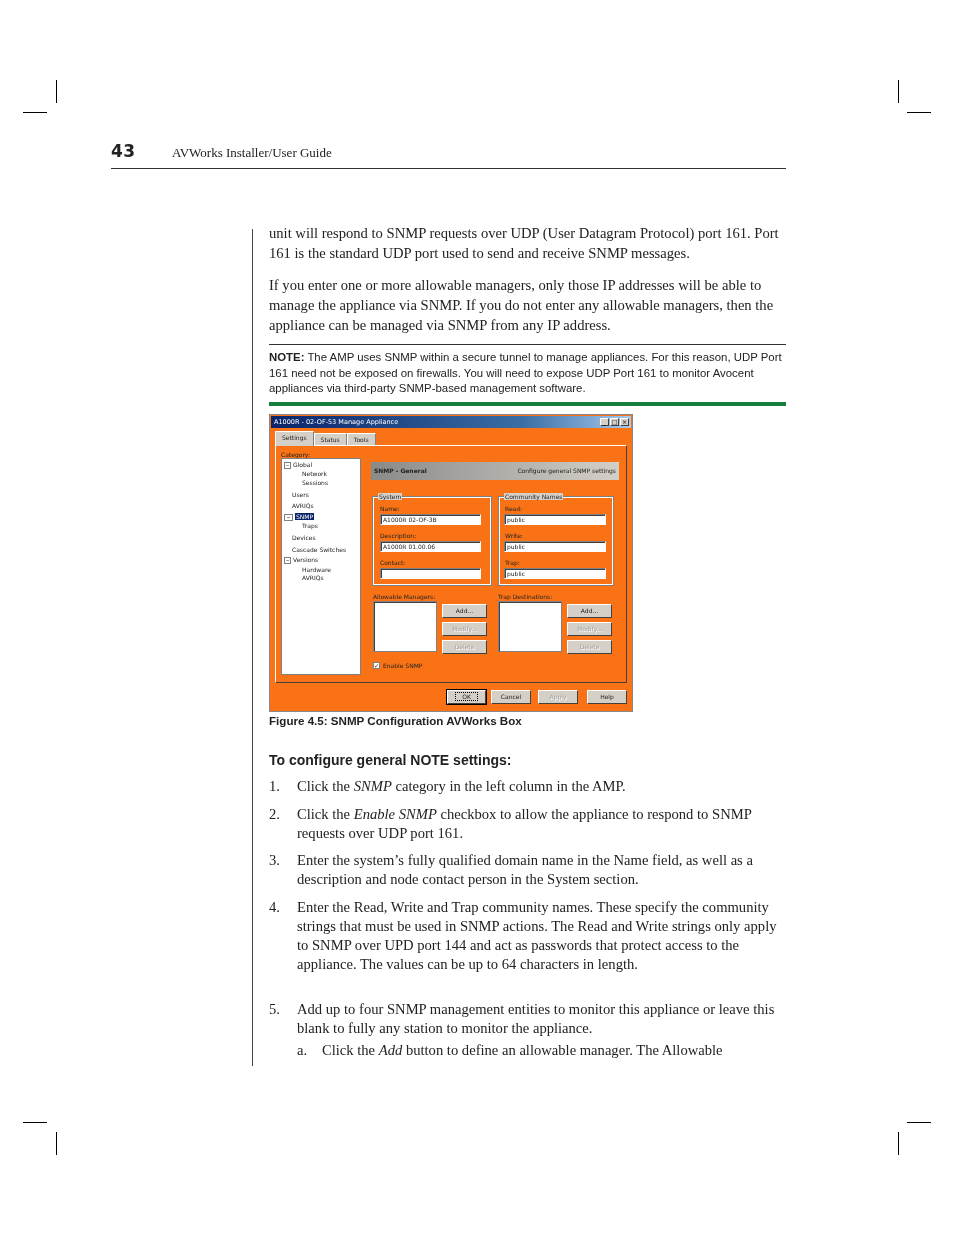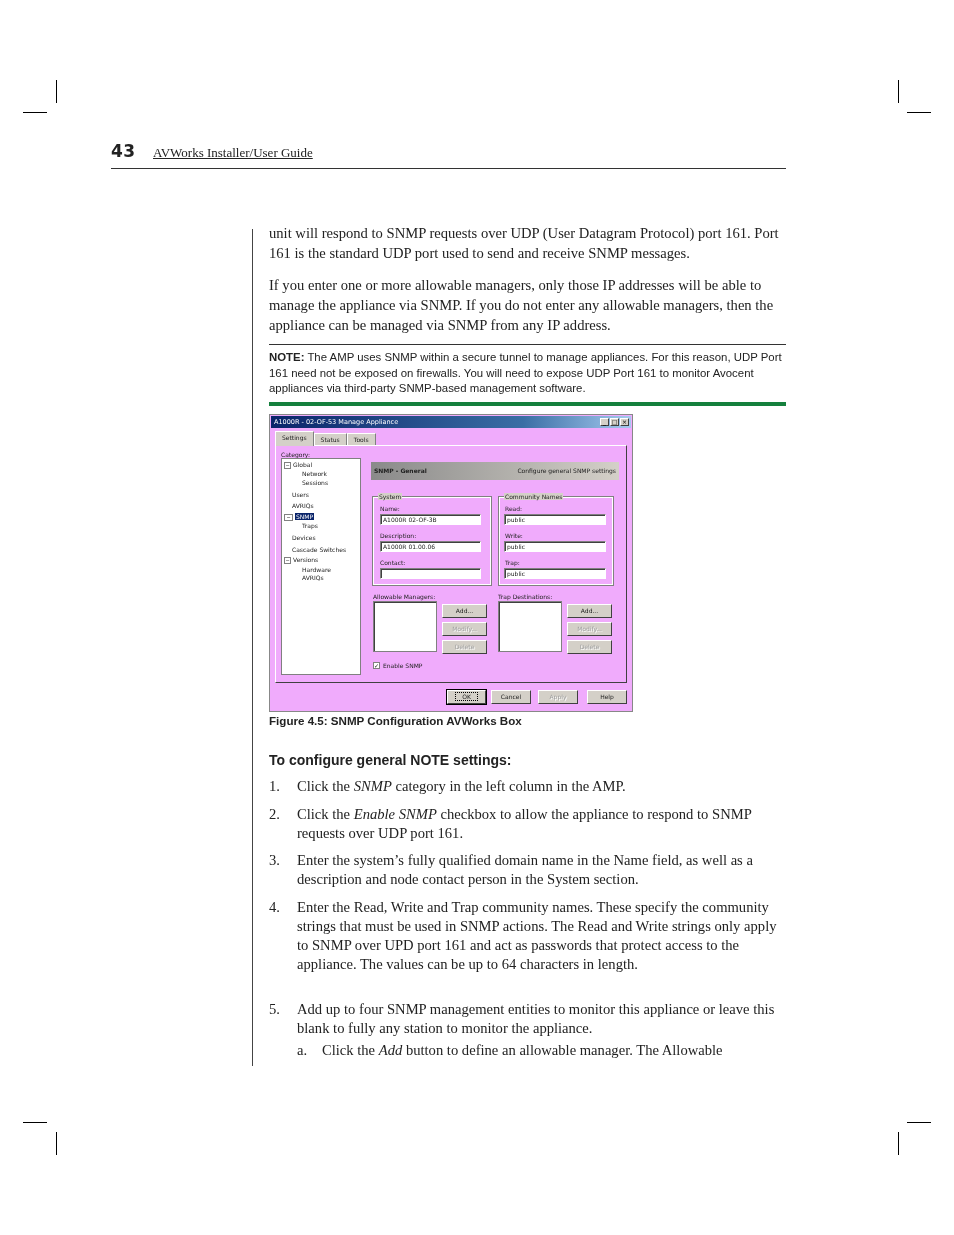--- a/index.html
+++ b/index.html
@@ -1,32 +1,32 @@
 <!DOCTYPE html>
 <html><head>
 <meta charset="utf-8">
 <style>
   html, body { margin:0; padding:0; background:#fff; }
   body { width:954px; height:1235px; position:relative; overflow:hidden; font-family:"DejaVu Serif", serif; color:#222; }
   .crop { position:absolute; background:#000; }
   .hdr-num { position:absolute; left:111px; top:141px; font-family:"DejaVu Sans", sans-serif; font-weight:bold; font-size:17px; letter-spacing:0.5px; }
-  .hdr-title { position:absolute; left:153px; top:145px; font-family:"Liberation Serif", serif; font-size:13px;text-decoration:underline; }
+  .hdr-title { position:absolute; left:172px; top:145px; font-family:"Liberation Serif", serif; font-size:13px; }
   .hdr-rule { position:absolute; left:111px; top:168px; width:675px; height:1px; background:#333; }
   .side-rule { position:absolute; left:252px; top:229px; width:1px; height:837px; background:#444; }
   .para { position:absolute; left:269px; width:520px; font-family:"Liberation Serif", serif; font-size:14.6px; line-height:20px; color:#222; }
   .note { position:absolute; left:269px; top:344px; width:517px; border-top:1px solid #333; border-bottom:4px solid #15803d; padding:5px 0 5px 0; font-family:"Liberation Sans", sans-serif; font-size:11.4px; line-height:15.5px; color:#222; }
   .note b { font-weight:bold; }
   .caption { position:absolute; left:269px; top:714px; font-family:"Liberation Sans", sans-serif; font-weight:bold; font-size:11.6px; }
   .proc-head { position:absolute; left:269px; top:752px; font-family:"Liberation Sans", sans-serif; font-weight:bold; font-size:14px; }
   .step { position:absolute; left:269px; width:520px; font-family:"Liberation Serif", serif; font-size:14.6px; line-height:19px; }
   .step .n { position:absolute; left:0; top:0; }
   .step .t { margin-left:28px; display:block; }
   .step .t i { font-style:italic; }
   
-  .dlg { position:absolute; left:269px; top:414px; width:364px; height:298px; background:#f0abfc; border:1px solid #888; box-sizing:border-box; font-family:"DejaVu Sans", sans-serif; font-size:6px; color:#222; }
+  .dlg { position:absolute; left:269px; top:414px; width:364px; height:298px; background:#f97316; border:1px solid #888; box-sizing:border-box; font-family:"DejaVu Sans", sans-serif; font-size:6px; color:#222; }
   .dlg .tbar { position:absolute; left:1px; top:1px; right:1px; height:12px; background:linear-gradient(90deg,#0a246a,#3a6ea5 70%,#a6caf0); color:#fff; font-size:6.5px; line-height:12px; padding-left:3px; }
   .dlg .wbtns { position:absolute; right:2px; top:2px; display:flex; gap:1px; }
   .dlg .wbtn { width:9px; height:8px; background:#d4d0c8; border:1px solid #fff; border-right-color:#404040; border-bottom-color:#404040; box-sizing:border-box; font-size:6px; line-height:6px; text-align:center; color:#000; }
   .dlg .tabs { position:absolute; left:5px; top:18px; display:flex; }
   .dlg .tab { padding:1px 6px; border:1px solid #fff; border-right-color:#808080; border-bottom:none; background:#d4d0c8; font-size:6px; height:10px; line-height:10px; }
   .dlg .tab.active { height:12px; margin-top:-2px; position:relative; z-index:2; }
   .dlg .panel { position:absolute; left:5px; top:30px; width:352px; height:238px; border:1px solid #fff; border-right-color:#404040; border-bottom-color:#404040; box-sizing:border-box; }
   .dlg .cat-label { position:absolute; left:11px; top:36px; font-size:6px; text-decoration:underline; }
   .dlg .tree { position:absolute; left:11px; top:43px; width:80px; height:217px; background:#fff; border:1px solid #808080; box-sizing:border-box; font-size:6px; }
   .dlg .node { position:absolute; white-space:nowrap; line-height:8px; }
@@ -156,21 +156,21 @@
 <div class="step" style="top:805px;">
   <span class="n">2.</span>
   <span class="t"><span>Click the </span><i>Enable SNMP</i><span> checkbox to allow the appliance to respond to SNMP requests over UDP port 161.</span></span>
 </div>
 <div class="step" style="top:851px;">
   <span class="n">3.</span>
   <span class="t"><span>Enter the system’s fully qualified domain name in the Name field, as well as a description and node contact person in the System section.</span></span>
 </div>
 <div class="step" style="top:898px;">
   <span class="n">4.</span>
-  <span class="t"><span>Enter the Read, Write and Trap community names. These specify the community strings that must be used in SNMP actions. The Read and Write strings only apply to SNMP over UPD port 161 and act as passwords that protect access to the appliance. The values can be up to 64 characters in length.</span></span>
+  <span class="t"><span>Enter the Read, Write and Trap community names. These specify the community strings that must be used in SNMP actions. The Read and Write strings only apply to SNMP over UPD port 144 and act as passwords that protect access to the appliance. The values can be up to 64 characters in length.</span></span>
 </div>
 <div class="step" style="top:1000px;">
   <span class="n">5.</span>
   <span class="t"><span>Add up to four SNMP management entities to monitor this appliance or leave this blank to fully any station to monitor the appliance.</span></span>
 </div>
 <div class="step" style="top:1041px;left:297px;width:490px;">
   <span class="n">a.</span>
   <span class="t" style="margin-left:25px;"><span>Click the </span><i>Add</i><span> button to define an allowable manager. The Allowable</span></span>
 </div>
 

